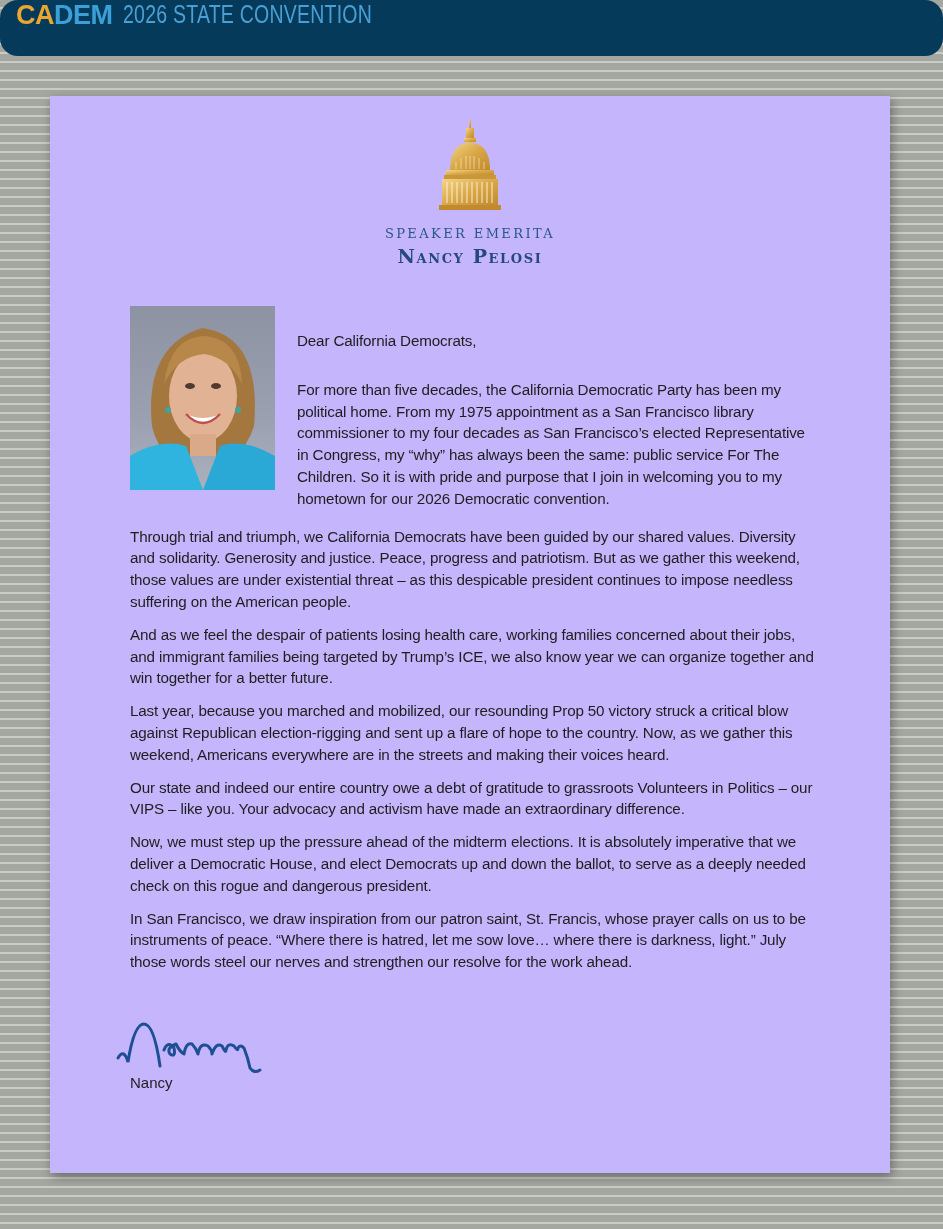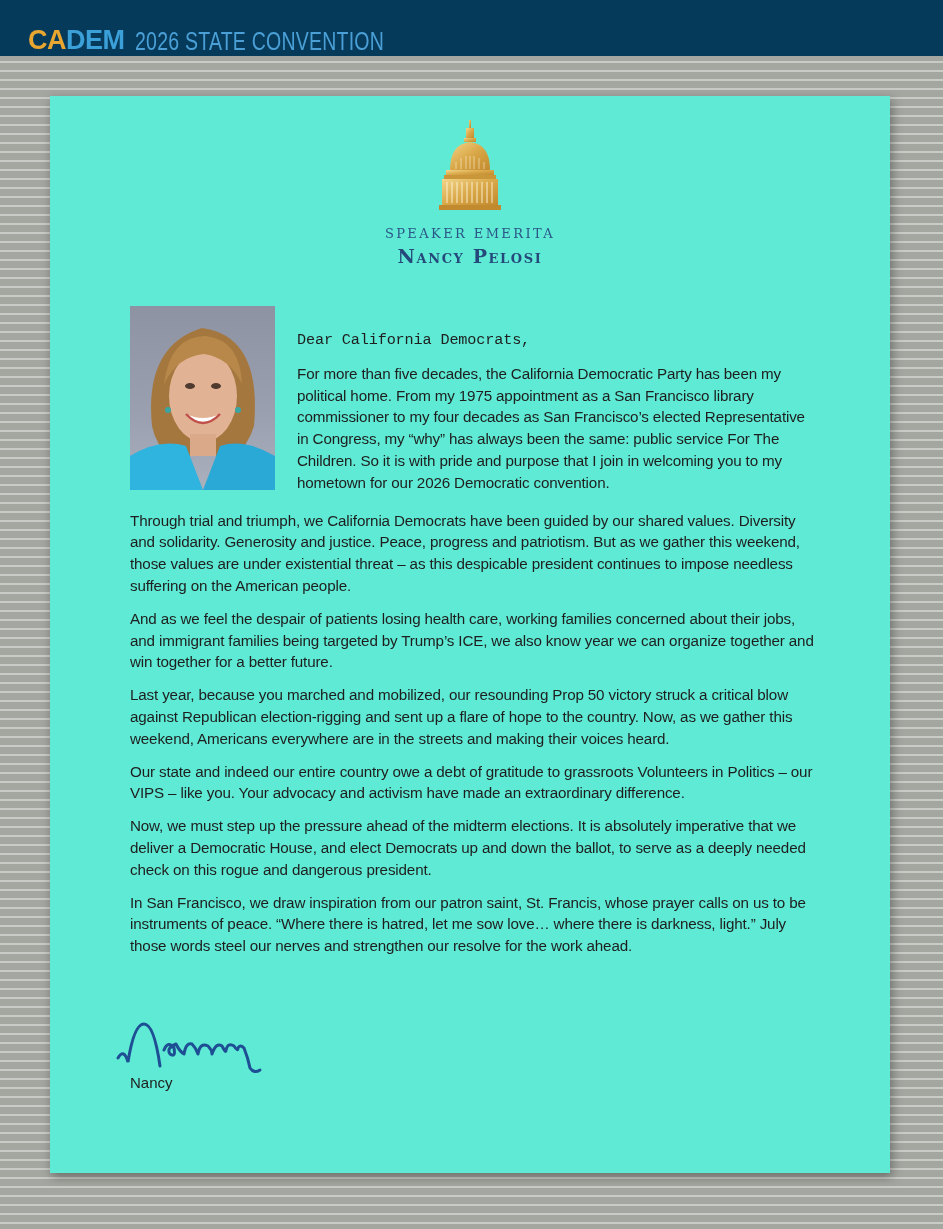--- a/index.html
+++ b/index.html
@@ -10,39 +10,39 @@
     background-image: repeating-linear-gradient(
       to bottom,
       #a4a6a0 0px, #a4a6a0 7px,
       #c9cbc6 7px, #c9cbc6 9px
     );
     font-family: "DejaVu Sans", sans-serif;
   }
   .topbar {
     position: absolute; left: 0; top: 0; width: 943px; height: 56px;
     background: #063a5a;
-    display: flex; align-items: flex-end; padding-left: 28px;
+    display: flex; align-items: flex-start; padding-left: 16px; border-radius: 18px;
   }
   .brand {
     font-family: "Liberation Sans", sans-serif;
     font-weight: 700; font-size: 27px; letter-spacing: -0.5px;
     display: flex; align-items: baseline;
   }
   .brand .ca { color: #e9a630; }
   .brand .dem { color: #3b9fd8; }
   .conv {
     margin-left: 10px;
     font-family: "Liberation Sans Narrow", "Liberation Sans", sans-serif;
     font-size: 25px; color: #4aa0d6; letter-spacing: 0.3px;
     transform: scaleX(0.78); transform-origin: left center;
     white-space: nowrap;
   }
   .page {
     position: absolute; left: 50px; top: 96px; width: 840px; height: 1077px;
-    background: #5eead4;
+    background: #c4b5fd;
     box-shadow: 2px 4px 10px rgba(0,0,0,0.35);
   }
   .capitol {
     position: absolute; left: 386px; top: 22px; width: 68px; height: 96px;
   }
   .title-small {
     position: absolute; left: 0; top: 130px; width: 840px; text-align: center;
     font-family: "DejaVu Serif", serif; font-size: 13px; letter-spacing: 2.4px;
     color: #2b5687;
   }
@@ -55,21 +55,21 @@
     position: absolute; left: 80px; top: 210px; width: 145px; height: 184px;
     background: linear-gradient(180deg, #8e93a4 0%, #9aa0b0 60%, #aab0bc 100%);
     overflow: hidden;
   }
   .photo svg { display: block; }
   .letter {
     position: absolute; left: 80px; top: 234px; width: 690px;
     font-family: "Liberation Sans", sans-serif; font-size: 15.2px; line-height: 21.8px;
     color: #1e1e1e; letter-spacing: -0.15px;
   }
-  .salutation { padding-left: 167px; margin-bottom: 11px; font-family: Liberation Mono, monospace; }
+  .salutation { padding-left: 167px; margin-bottom: 27px; }
   .intro { padding-left: 167px; margin-bottom: 16px; }
   .para { margin-bottom: 11px; }
   .signature {
     position: absolute; left: 64px; top: 922px; width: 154px; height: 58px;
   }
   .signoff {
     position: absolute; left: 80px; top: 978px;
     font-family: "Liberation Sans", sans-serif; font-size: 15px; color: #1e1e1e;
   }
 </style>

